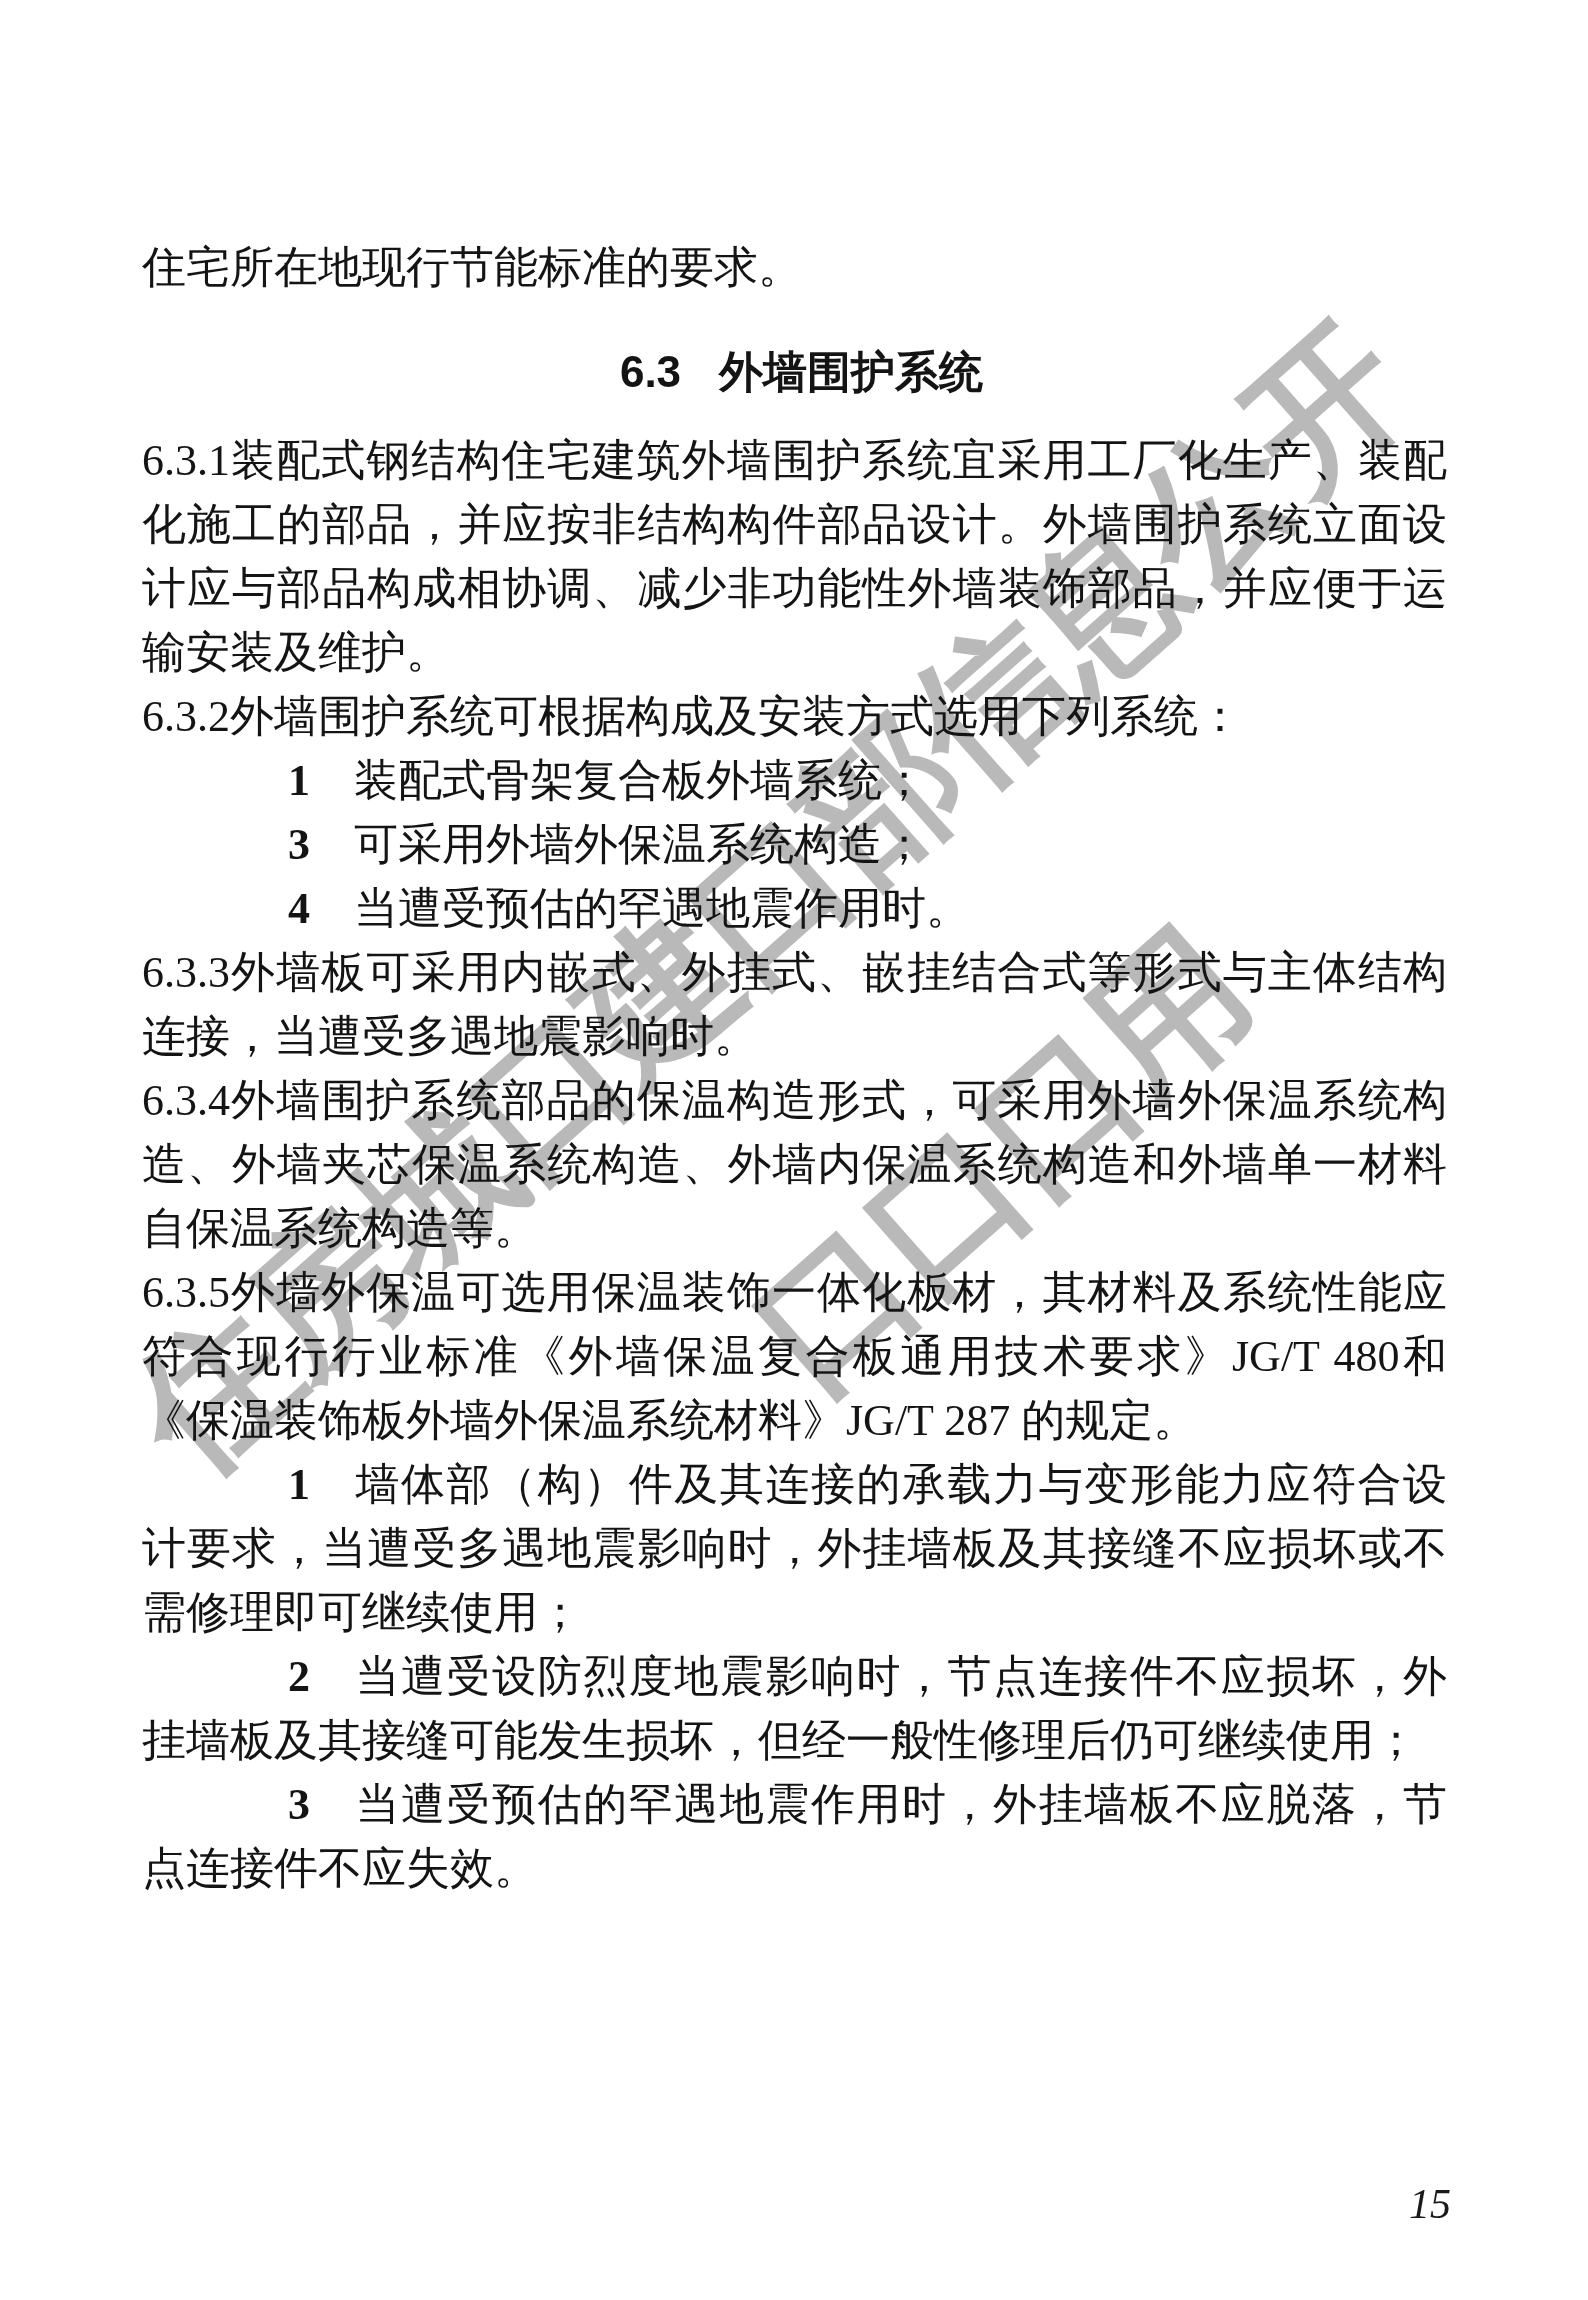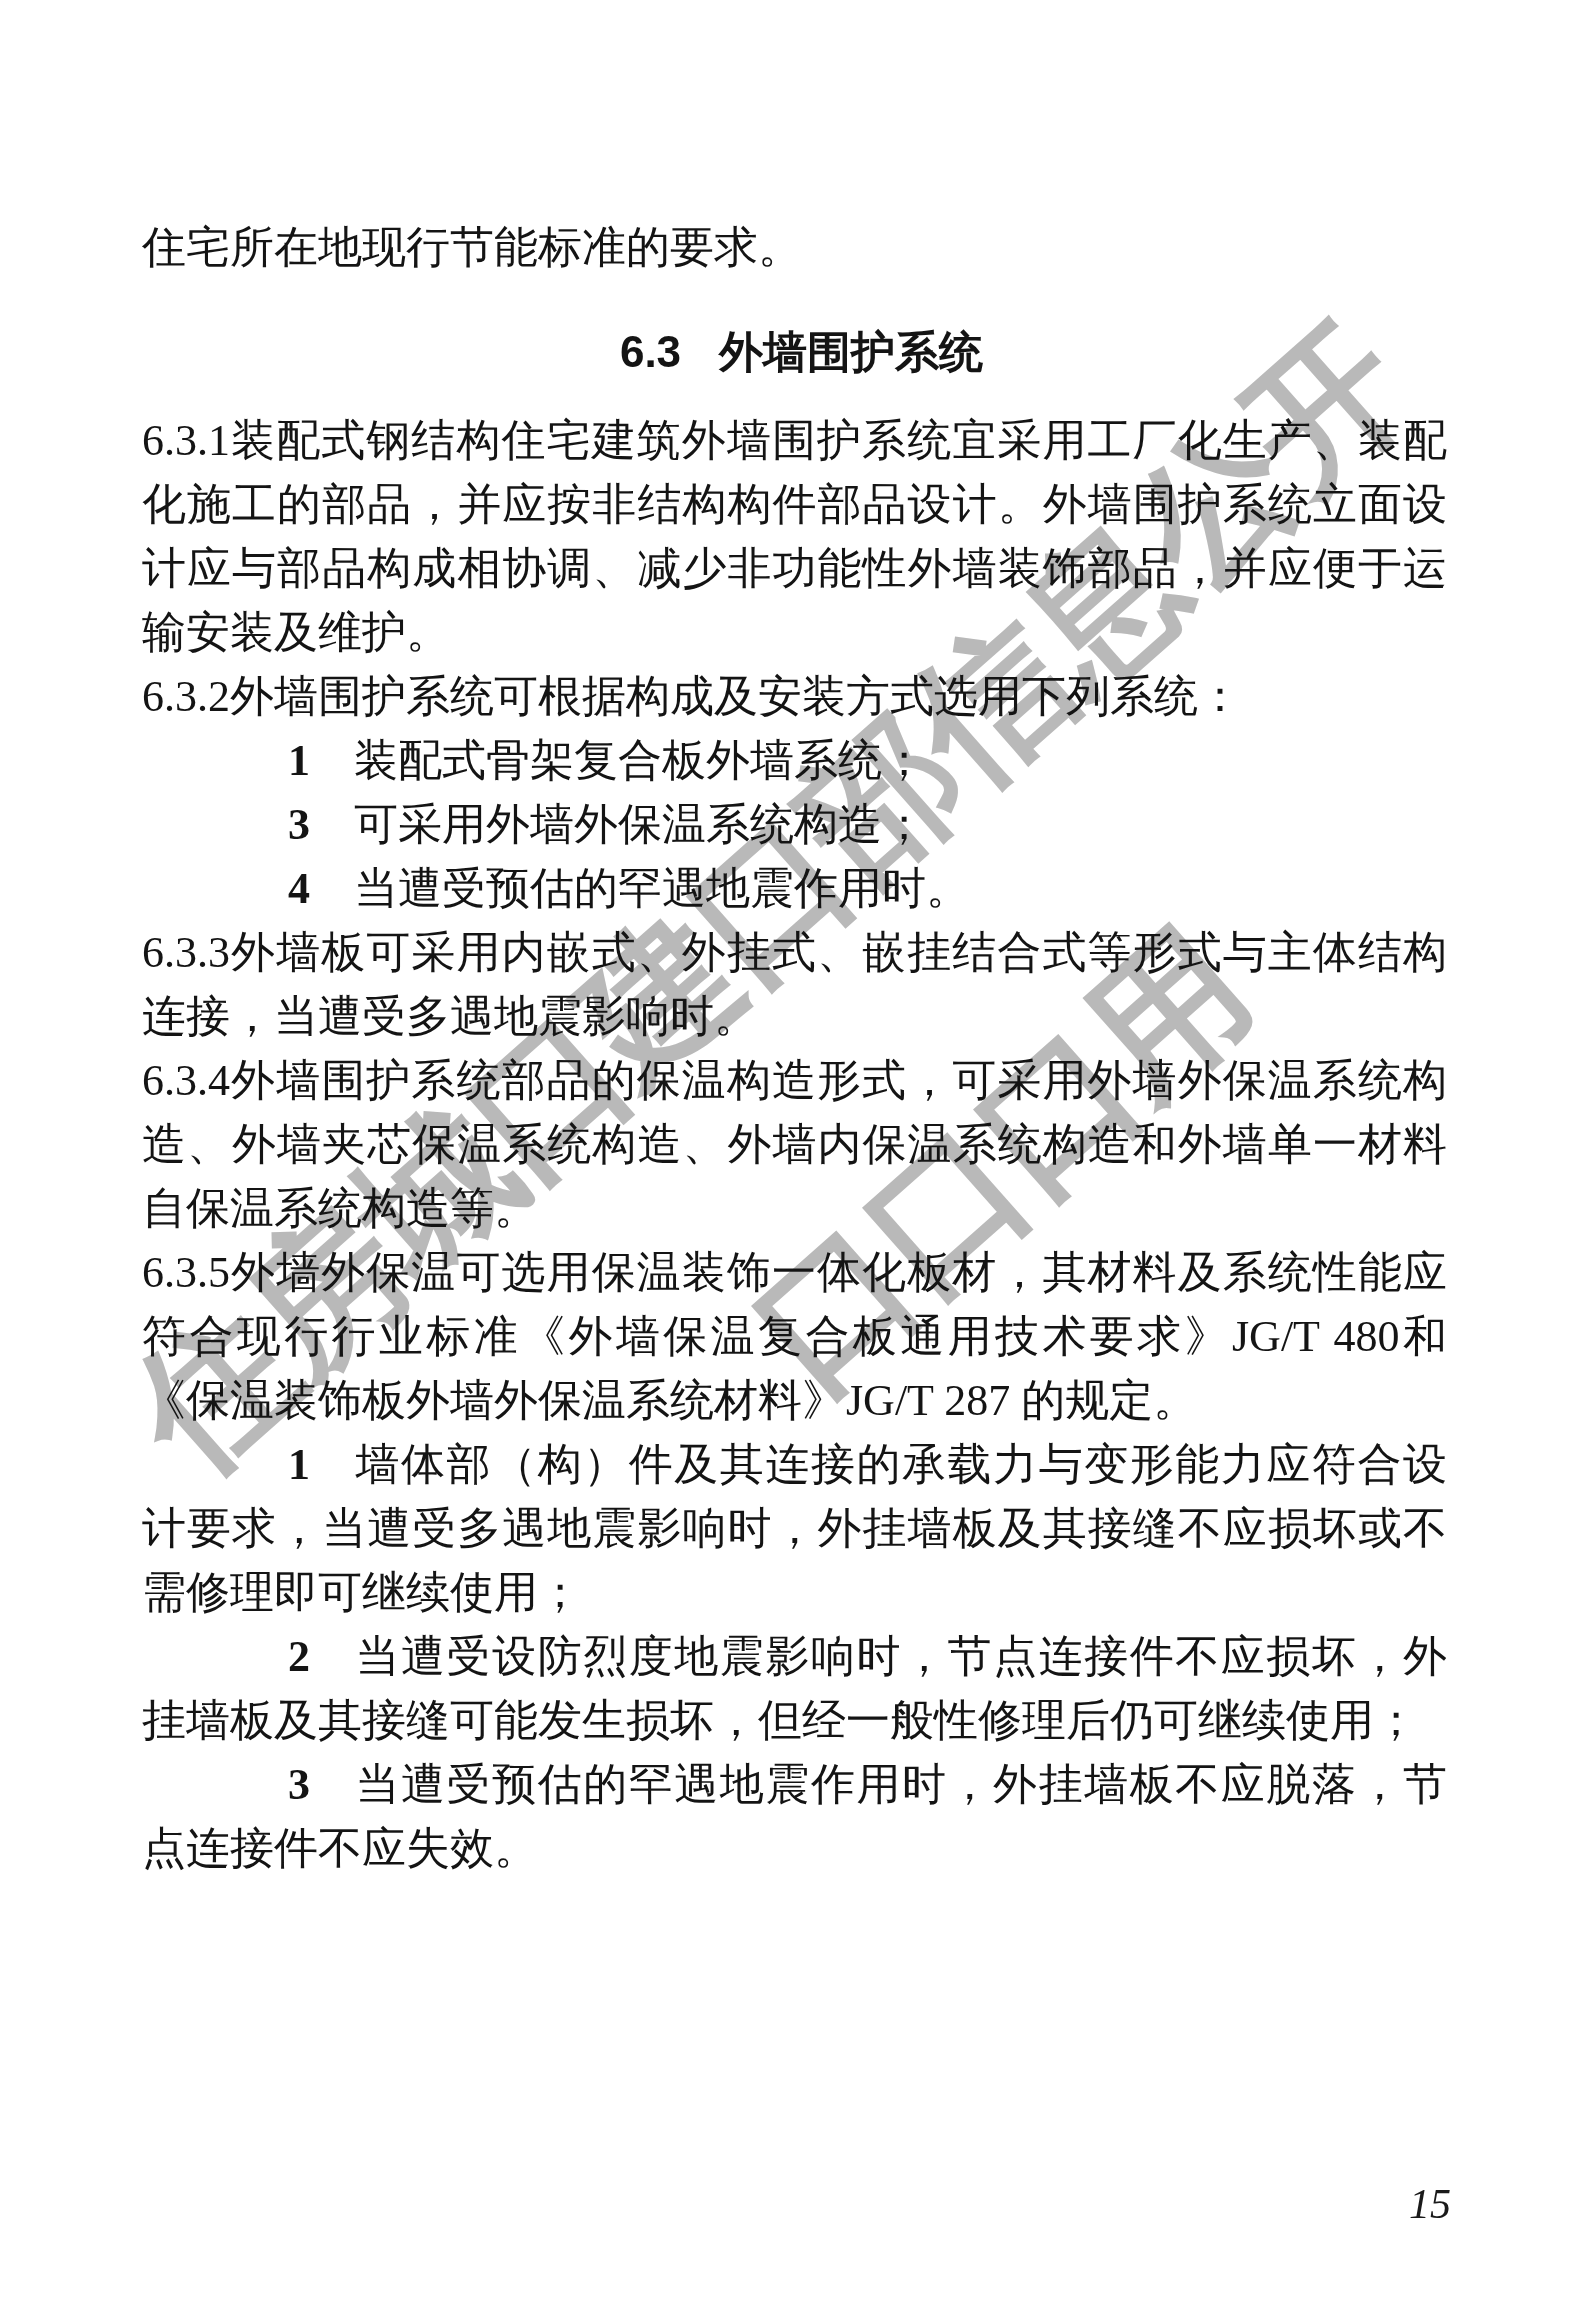--- a/index.html
+++ b/index.html
@@ -9,21 +9,21 @@
   }
   .watermark{
     position:absolute;left:884px;top:1030px;
     transform:translate(-50%,-50%) rotate(-41.5deg);
     text-align:center;color:#b0b0b0;opacity:.88;
     font-family:"Liberation Sans",sans-serif;font-weight:bold;
     white-space:nowrap;z-index:0;pointer-events:none;
   }
   .wm-line{line-height:350px;font-size:152px;letter-spacing:-3.8px;}
   .content{
-    position:absolute;left:142px;top:216px;width:1305px;z-index:1;
+    position:absolute;left:142px;top:236px;width:1305px;z-index:1;
     font-size:44px;line-height:64px;text-align:justify;
   }
   .para{margin:0;}
   .heading{
     margin:40px 0 25px 0;line-height:64px;text-align:center;
     font-family:"Liberation Sans",sans-serif;font-weight:bold;font-size:44px;
   }
   .hnum{margin-right:38px;margin-left:14px;}
   .cnum{font-weight:normal;}
   .item{text-indent:146px;}

